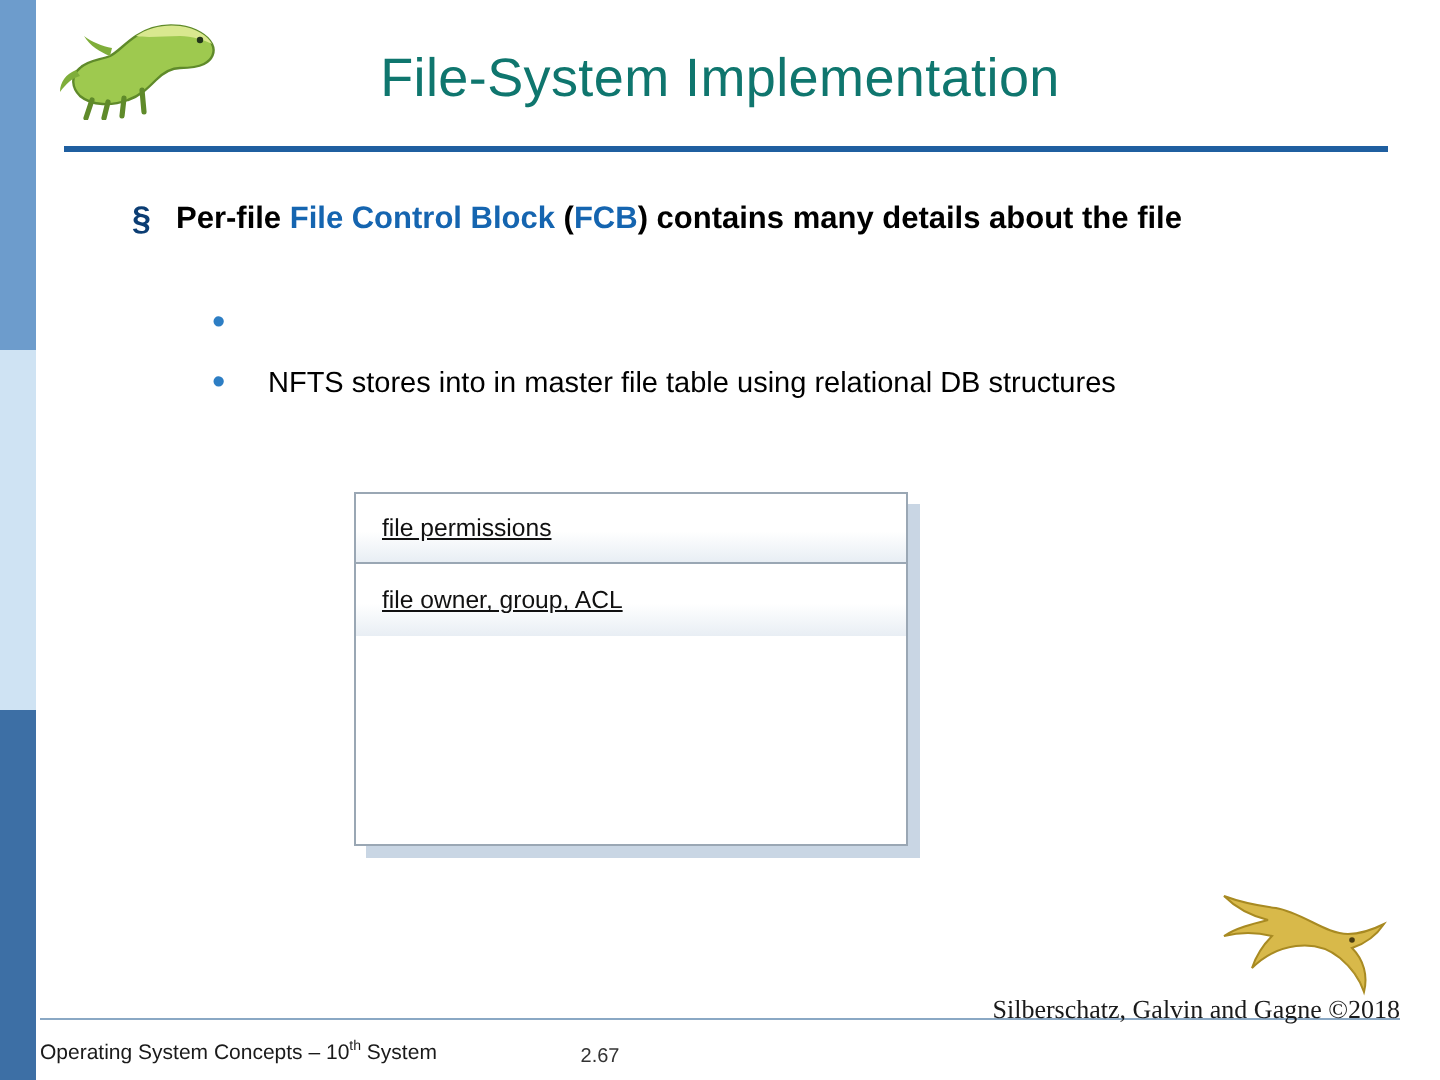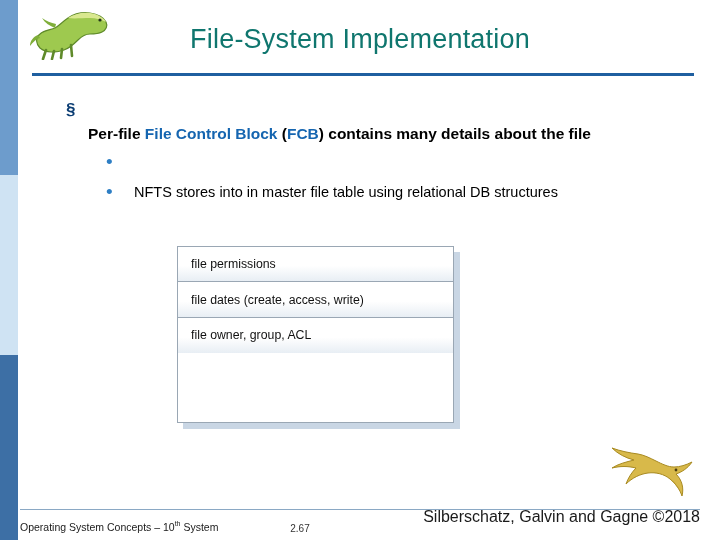--- a/index.html
+++ b/index.html
@@ -91,21 +91,20 @@
     line-height: 21px;
     width: 22px;
     flex: 0 0 22px;
     font-weight: bold;
   }
   .bullet-l1 .text {
     font-size: 15.5px;
     line-height: 22px;
     color: #000000;
     font-weight: bold;
-    margin-top: 24px;
   }
   .blue {
     color: #1565b0;
   }
 
   .bullet-l2 {
     position: absolute;
     left: 106px;
     width: 560px;
     display: flex;
@@ -145,20 +144,21 @@
     position: relative;
     height: 35.4px;
     box-sizing: border-box;
     border-bottom: 1px solid #9aa7b4;
     background: linear-gradient(180deg,#ffffff 0%, #ffffff 55%, #e8eef4 100%);
     display: flex;
     align-items: center;
     padding-left: 13px;
     font-size: 12.3px;
     color: #111111;
+    text-decoration: underline;
   }
   .fcb-row:last-child {
     border-bottom: none;
   }
 
   
   .footer-rule {
     position: absolute;
     left: 20px; top: 509px;
     width: 680px; height: 1px;
@@ -174,23 +174,24 @@
   .footer-center {
     position: absolute;
     left: 0; top: 523px;
     width: 600px;
     text-align: center;
     font-size: 10px;
     color: #333333;
   }
   .footer-right {
     position: absolute;
-    right: 20px; top: 508px;
-    font-size: 16px;
+    right: 20px; top: 497px;
+    font-size: 13px;
     color: #1a1a1a;
+    font-family: Liberation Serif, serif;
   }
 </style>
 </head>
 <body>
 
 <div class="left-stripe-dark"></div>
 <div class="left-block-a"></div>
 <div class="left-block-b"></div>
 <div class="left-block-c"></div>
 <div class="left-stripe-light"></div>
@@ -220,21 +221,20 @@
   <span class="mark">•</span>
 </div>
 <div class="bullet-l2 b2">
   <span class="mark">•</span>
   <span class="text">NFTS stores into in master file table  using relational DB structures</span>
 </div>
 
 <div class="fcb-shadow"></div>
 <div class="fcb-box">
   <div class="fcb-row">file permissions</div>
-  <div class="fcb-row">file dates (create, access, write)</div>
   <div class="fcb-row">file owner, group, ACL</div>
 </div>
 
 <div class="dino-footer">
   <svg viewBox="0 0 92 58" width="92" height="58">
     <path d="M6 6 C12 12 20 16 28 18 C20 20 12 22 6 26 C14 24 22 24 30 26 C26 30 22 36 20 42 C26 36 34 32 42 31 C50 30 58 32 64 37 C70 42 74 48 76 54 C78 46 76 38 70 32 C76 30 82 26 86 20 C80 23 74 25 68 25 C62 25 56 22 50 19 C44 16 38 13 32 12 C24 11 14 9 6 6 Z" fill="#d8b94a" stroke="#a88a22" stroke-width="1"></path>
     <path d="M64 37 C70 42 74 48 76 54 C74 47 70 41 64 37 Z" fill="#b8982e"></path>
     <circle cx="70" cy="28" r="1.4" fill="#4a3c10"></circle>
   </svg>
 </div>

